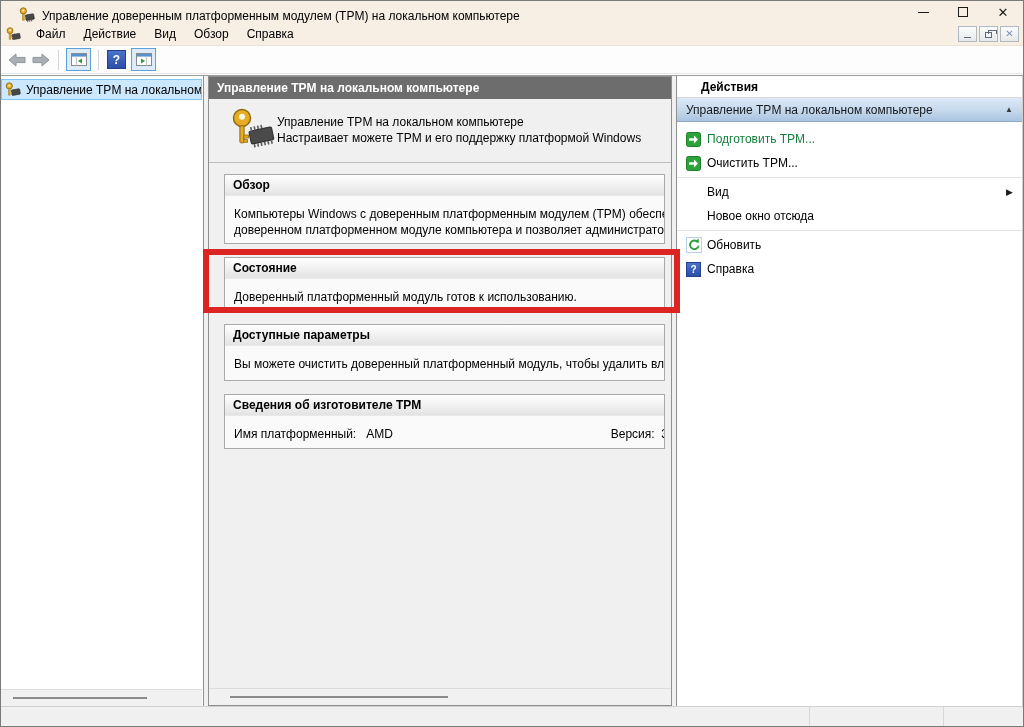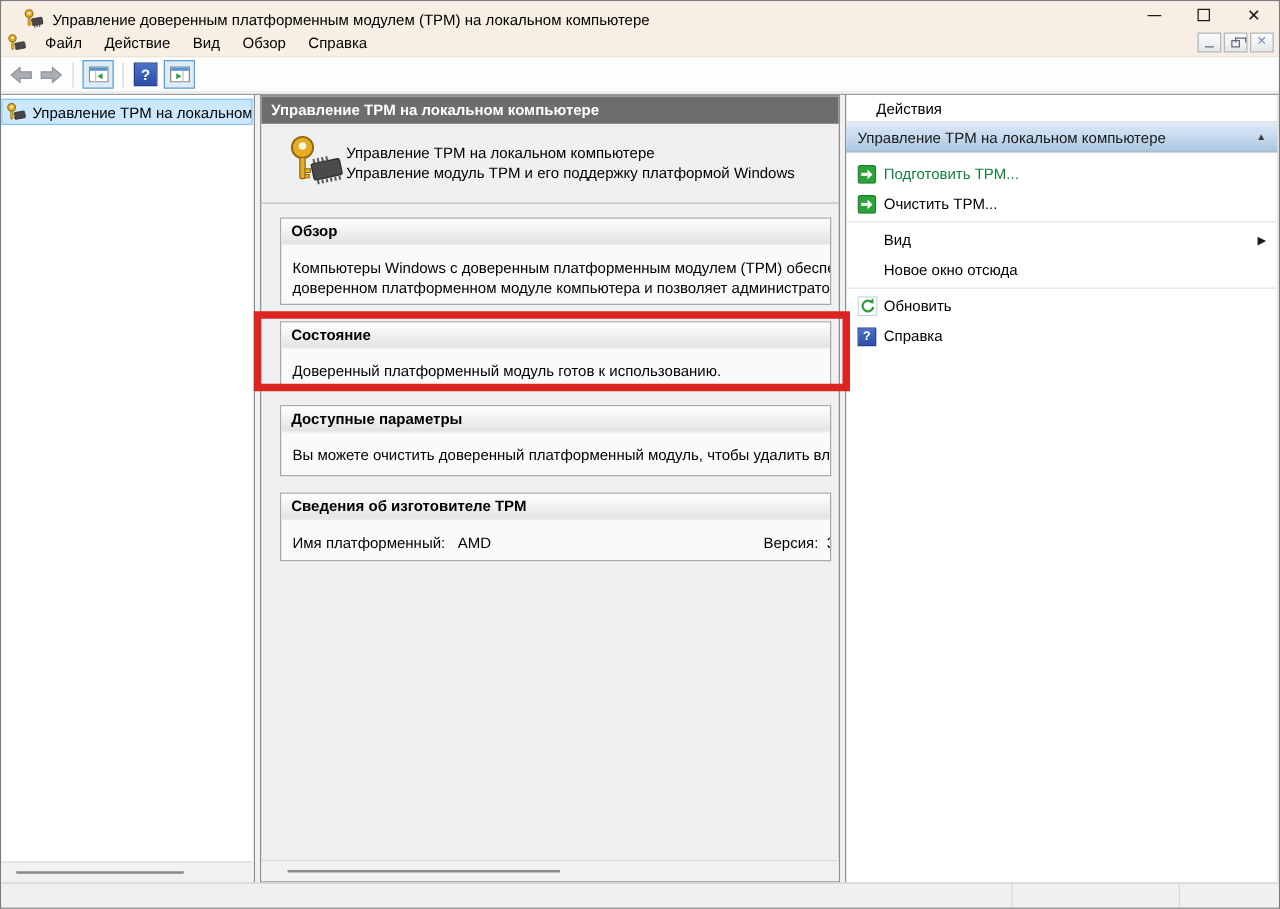--- a/index.html
+++ b/index.html
@@ -53,21 +53,21 @@
   .sections { padding:11px 6px 0 15px; }
   .section { border:1px solid #a9a9a9; background:#fafafa; overflow:hidden; position:relative; margin-bottom:13px; }
   .section-header { height:21px; line-height:21px; font-weight:bold; padding-left:8px; background:linear-gradient(#ffffff,#e3e3e3); border-bottom:1px solid #e9e9e9; white-space:nowrap; }
   .section-body { padding:10px 8px 12px 9px; line-height:16px; white-space:nowrap; position:relative; }
   .version-field { position:absolute; right:-14px; top:10px; white-space:nowrap; }
   .mfr-value { margin-left:10px; }
 
   .red-box { position:absolute; left:202px; top:173px; width:477px; height:64px; border:6px solid #dc2423; z-index:6; pointer-events:none; }
 
   .actions-pane { position:absolute; left:675px; top:0; right:0; bottom:0; background:#fff; border-left:1px solid #8f8f8f; border-right:1px solid #cfcfcf; }
-  .actions-title { height:22px; line-height:22px; font-weight:normal; padding-left:24px; border-bottom:1px solid #d9d9d9; }
+  .actions-title { height:22px; line-height:22px; font-weight:bold; padding-left:24px; border-bottom:1px solid #d9d9d9; }
   .actions-group { height:24px; background:linear-gradient(#dce9f8,#c5d8ec 55%,#a9c4e0); border-bottom:1px solid #93a9bd; display:flex; align-items:center; padding:0 9px; color:#15191e; }
   .actions-group .grp-label { flex:1; white-space:nowrap; overflow:hidden; }
   .collapse-glyph { font-size:8px; color:#3a3a3a; }
   .action-item { height:24px; display:flex; align-items:center; padding-left:3px; }
   .action-item .icon-slot { width:27px; display:flex; justify-content:center; align-items:center; }
   .action-item.disabled { color:#15803d; }
   .action-sep { height:1px; background:#e4e4e4; margin:2px 0; }
   .submenu-glyph { margin-left:auto; margin-right:9px; font-size:9px; color:#1a1a1a; }
   .ico-green { width:15px; height:15px; }
   .ico-refresh { width:16px; height:16px; }
@@ -219,21 +219,21 @@
             </g>
             <circle cx="11" cy="10" r="8.5" fill="#e7ac25" stroke="#8f6a12" stroke-width="1.5"></circle>
             <circle cx="11" cy="8.8" r="3" fill="#fdf6e3"></circle>
             <rect x="8.9" y="17.8" width="4.2" height="17" rx="1" fill="#e7ac25" stroke="#8f6a12"></rect>
             <rect x="12.8" y="27" width="4.6" height="3" fill="#e7ac25" stroke="#8f6a12" stroke-width="0.8"></rect>
             <rect x="12.8" y="31.6" width="3.6" height="2.7" fill="#e7ac25" stroke="#8f6a12" stroke-width="0.8"></rect>
           </svg>
         </span>
         <div class="intro-text">
           <div>Управление TPM на локальном компьютере</div>
-          <div>Управление модуль TPM и его поддержку платформой Windows</div>
+          <div>Настраивает можете TPM и его поддержку платформой Windows</div>
         </div>
       </div>
 
       <div class="sections">
         <div class="section" style="height:70px;">
           <div class="section-header">Обзор</div>
           <div class="section-body">
             <div>Компьютеры Windows с доверенным платформенным модулем (TPM) обеспечивают</div>
             <div>доверенном платформенном модуле компьютера и позволяет администраторам упр</div>
           </div>

